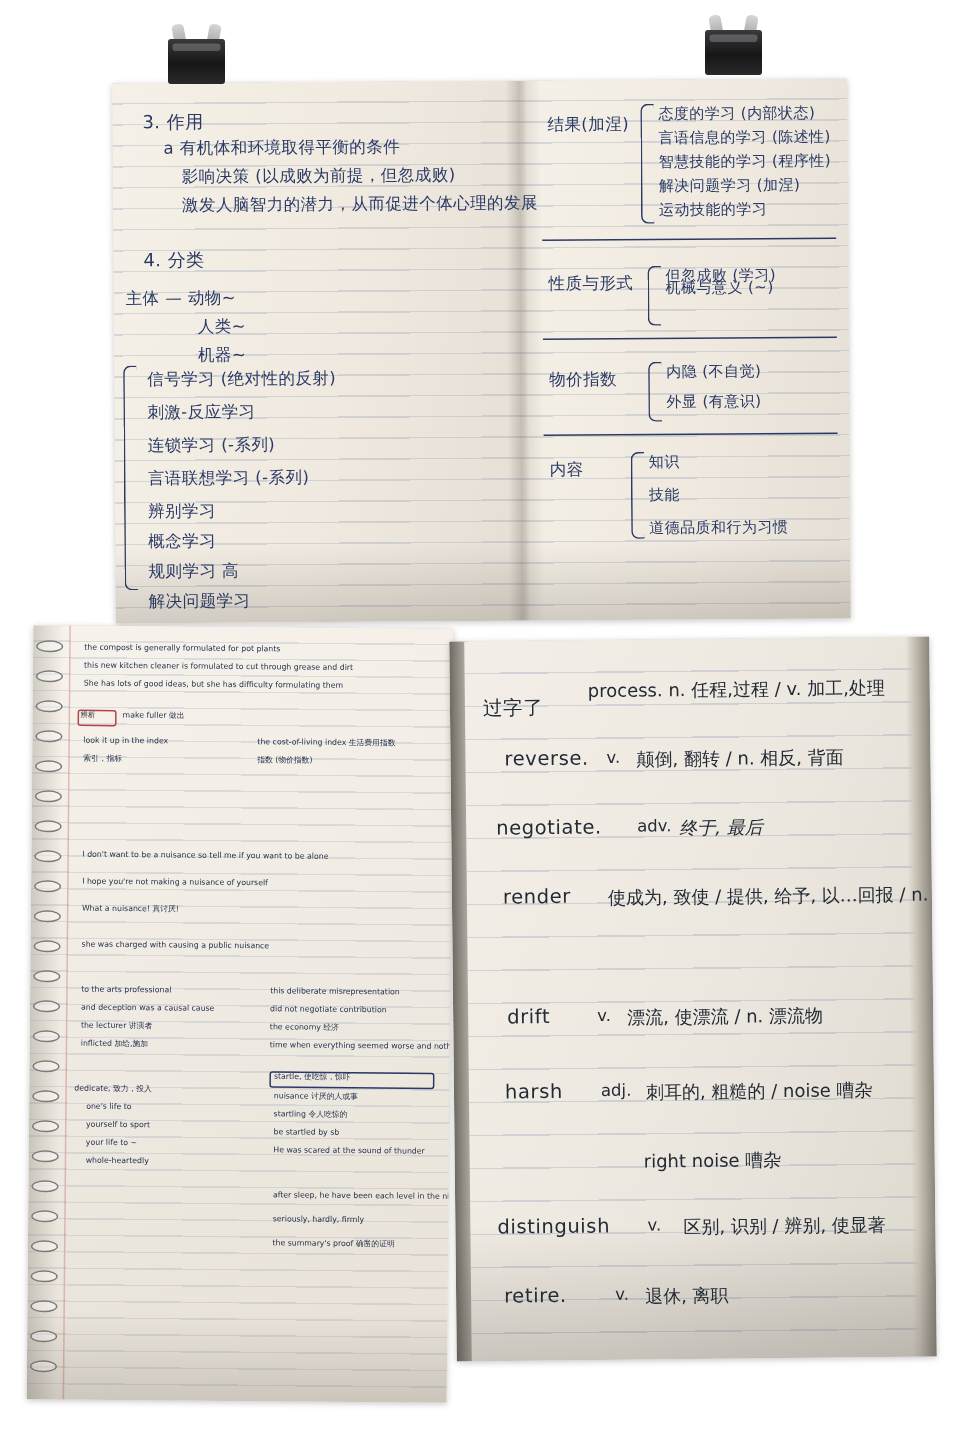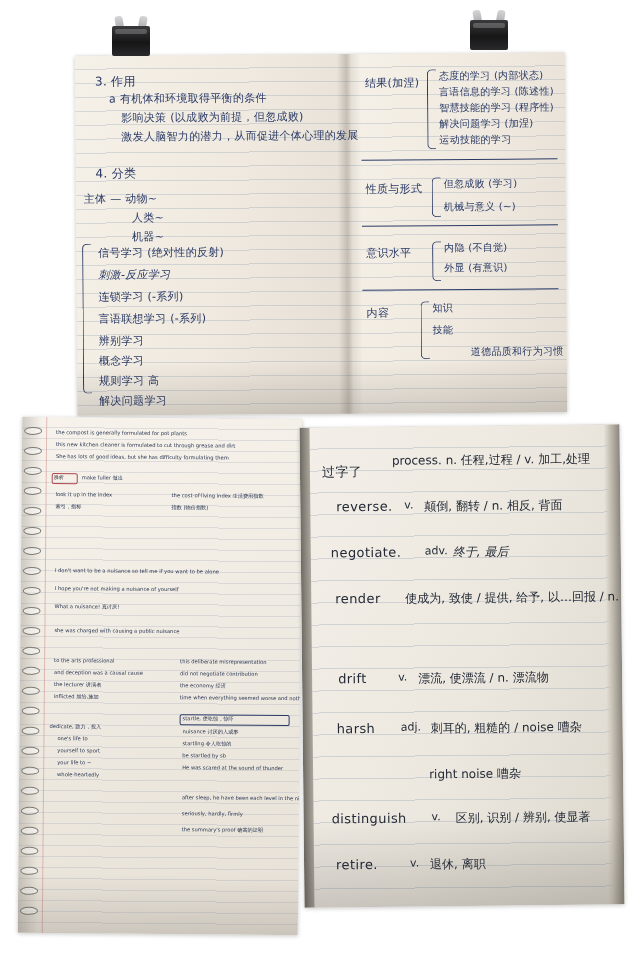--- a/index.html
+++ b/index.html
@@ -250,54 +250,54 @@
     <div class="hw blue s11" style="left:46px; top:74px;">激发人脑智力的潜力，从而促进个体心理的发展</div>
 
     <div class="hw blue s12" style="left:20px; top:110px;">4. 分类</div>
     <div class="hw blue s11" style="left:8px; top:136px;">主体 — 动物~</div>
     <div class="hw blue s11" style="left:56px; top:155px;">人类~</div>
     <div class="hw blue s11" style="left:56px; top:174px;">机器~</div>
 
     <div class="brace" style="left:6px; top:188px; height:148px;"></div>
 
     <div class="hw blue s11" style="left:22px; top:190px;">信号学习 (绝对性的反射)</div>
-    <div class="hw blue s11" style="left:22px; top:212px;font-style:italic;">刺激-反应学习</div>
+    <div class="hw blue s11" style="left:22px; top:212px;">刺激-反应学习</div>
     <div class="hw blue s11" style="left:22px; top:234px;">连锁学习 (-系列)</div>
     <div class="hw blue s11" style="left:22px; top:256px;">言语联想学习 (-系列)</div>
     <div class="hw blue s11" style="left:22px; top:278px;text-align:right;">辨别学习</div>
     <div class="hw blue s11" style="left:22px; top:298px;">概念学习</div>
     <div class="hw blue s11" style="left:22px; top:318px;">规则学习  高</div>
     <div class="hw blue s11" style="left:22px; top:338px;">解决问题学习</div>
 
     <div class="hw blue s11" style="left:290px; top:22px;text-align:right;">结果(加涅)</div>
     <div class="brace" style="left:352px; top:16px; height:78px;"></div>
     <div class="hw blue s10" style="left:364px; top:16px;">态度的学习 (内部状态)</div>
     <div class="hw blue s10" style="left:364px; top:32px;">言语信息的学习 (陈述性)</div>
     <div class="hw blue s10" style="left:364px; top:48px;">智慧技能的学习 (程序性)</div>
     <div class="hw blue s10" style="left:364px; top:64px;">解决问题学习 (加涅)</div>
     <div class="hw blue s10" style="left:364px; top:80px;">运动技能的学习</div>
     <div class="hline" style="left:286px; top:106px; width:196px;"></div>
 
     <div class="hw blue s11" style="left:290px; top:128px;">性质与形式</div>
     <div class="brace" style="left:356px; top:124px; height:38px;"></div>
     <div class="hw blue s10" style="left:368px; top:124px;">但忽成败 (学习)</div>
-    <div class="hw blue s10" style="left:368px; top:147px;">机械与意义 (~)</div>
+    <div class="hw blue s10" style="left:368px; top:132px;">机械与意义 (~)</div>
     <div class="hline" style="left:286px; top:172px; width:196px;"></div>
 
-    <div class="hw blue s11" style="left:290px; top:192px;">意识水平</div>
+    <div class="hw blue s11" style="left:290px; top:192px;">物价指数</div>
     <div class="brace" style="left:356px; top:188px; height:38px;"></div>
     <div class="hw blue s10" style="left:368px; top:188px;">内隐 (不自觉)</div>
     <div class="hw blue s10" style="left:368px; top:208px;">外显 (有意识)</div>
     <div class="hline" style="left:286px; top:236px; width:196px;"></div>
 
     <div class="hw blue s11" style="left:290px; top:252px;">内容</div>
     <div class="brace" style="left:344px; top:248px; height:56px;"></div>
     <div class="hw blue s10" style="left:356px; top:248px;">知识</div>
     <div class="hw blue s10" style="left:356px; top:270px;">技能</div>
-    <div class="hw blue s10" style="left:356px; top:292px;margin-left:38px;">道德品质和行为习惯</div>
+    <div class="hw blue s10" style="left:356px; top:292px;">道德品质和行为习惯</div>
 
     <div class="shadow-bottom"></div>
   </div>
 
   <div class="photo" id="photo-left">
     <div class="paper"></div>
     <div class="spiral"></div>
     <div class="ring" style="top:10px;"></div>
     <div class="ring" style="top:30px;"></div>
     <div class="ring" style="top:50px;"></div>

